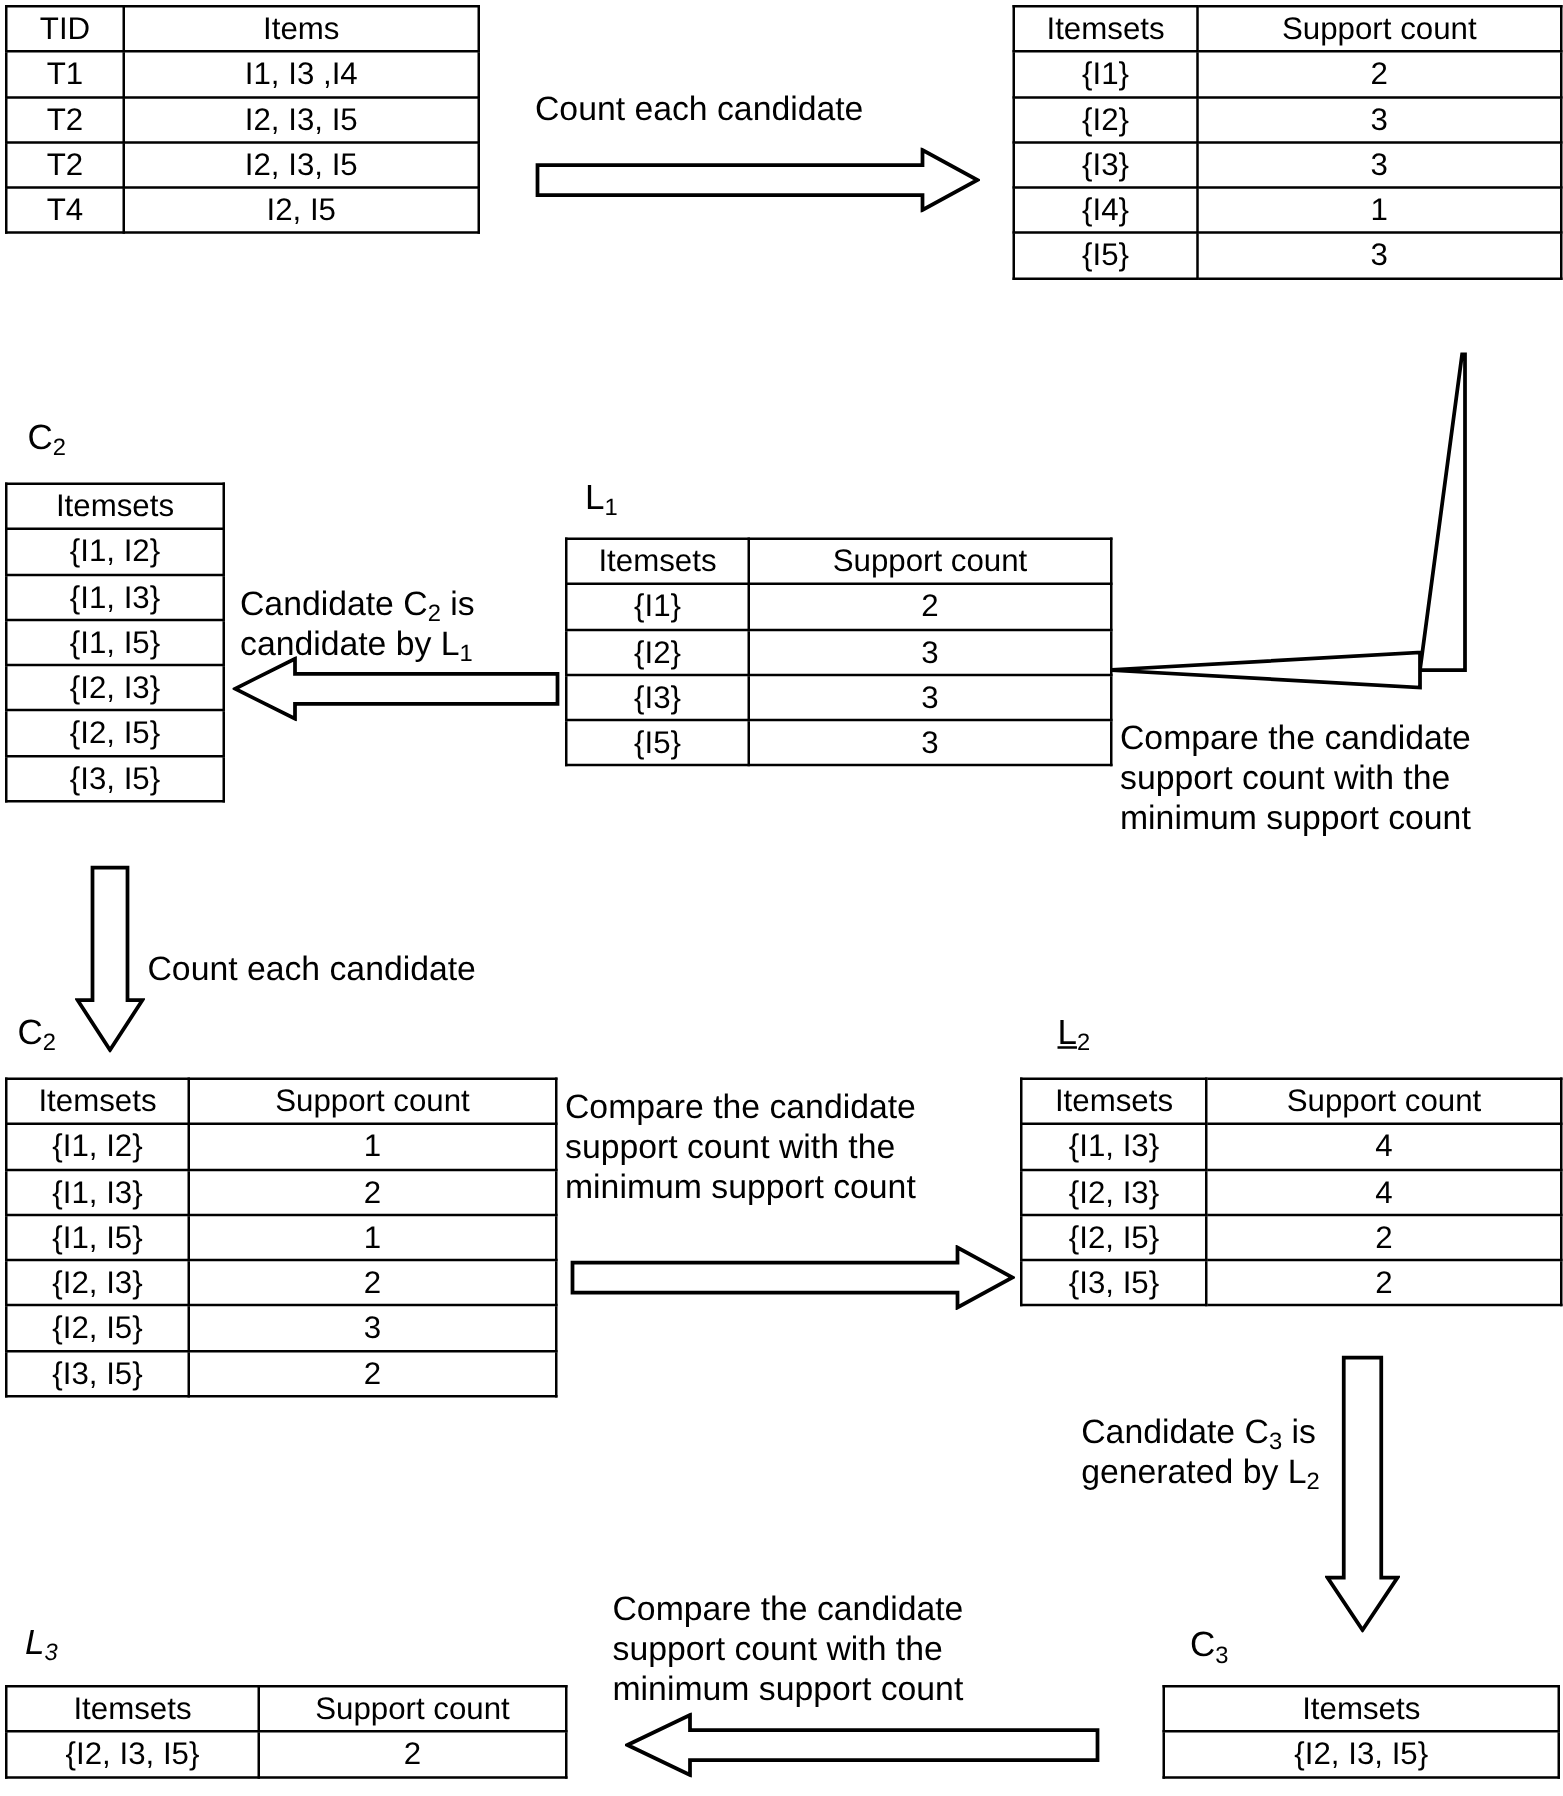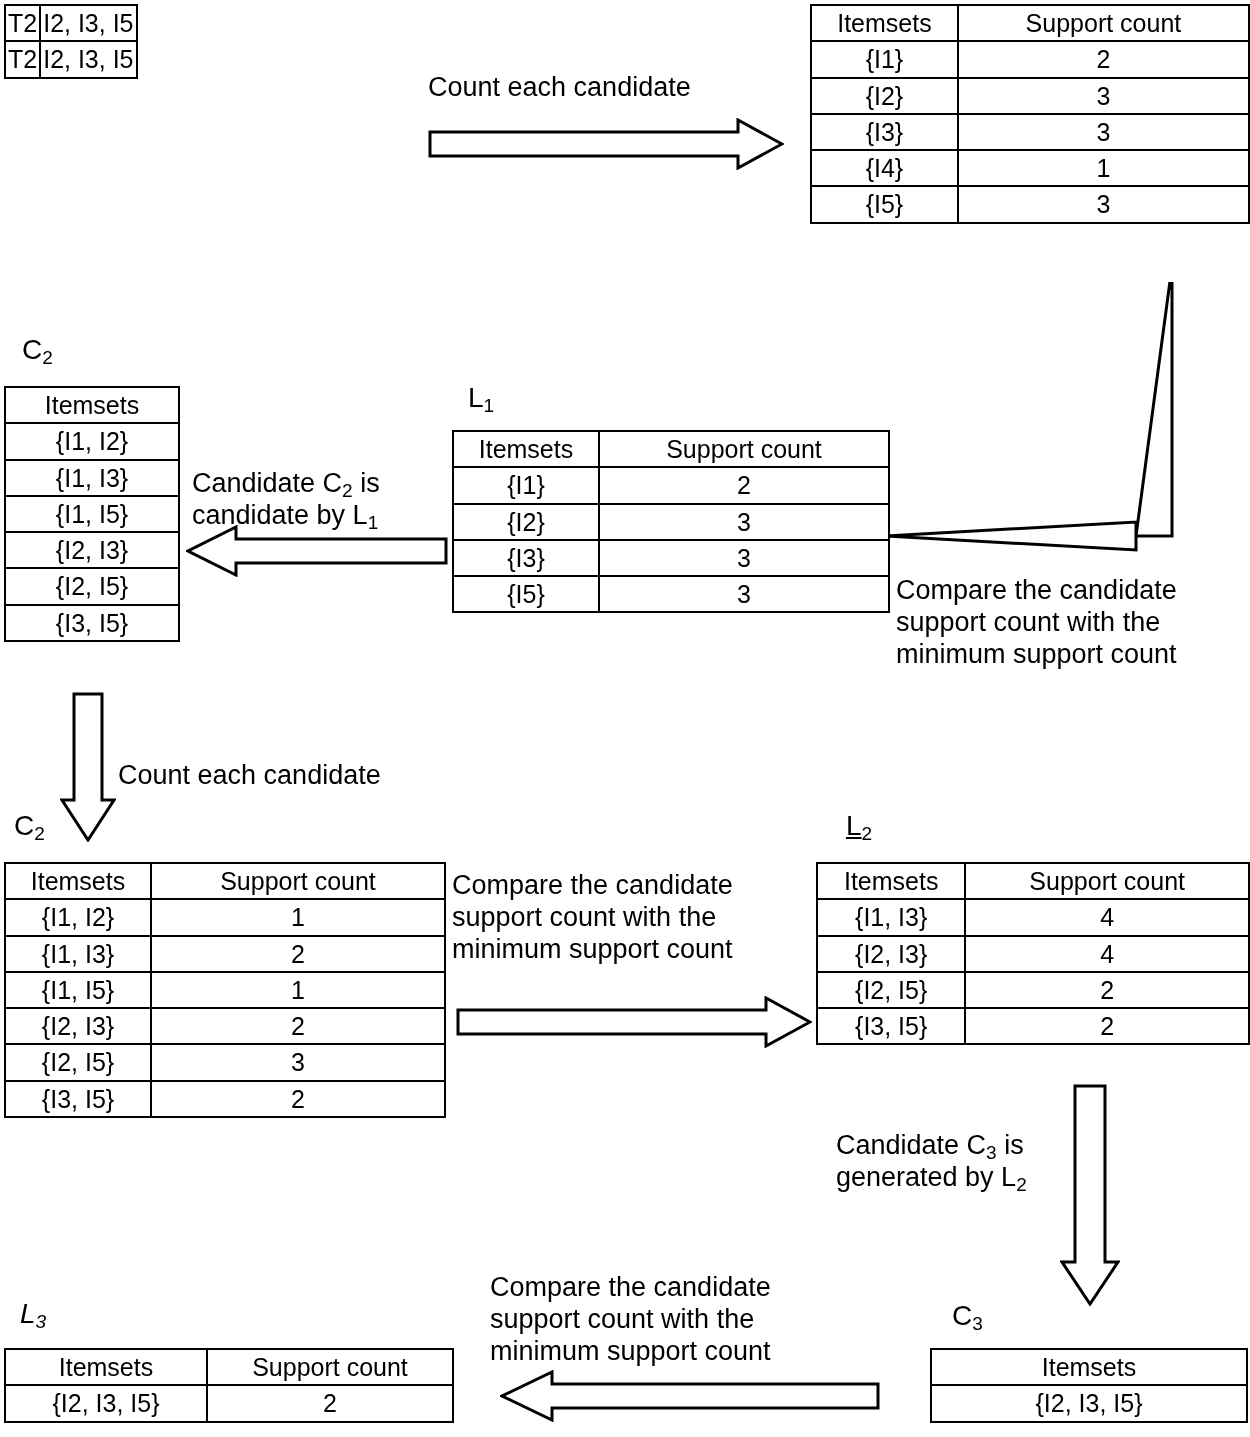--- a/index.html
+++ b/index.html
@@ -62,27 +62,39 @@
   .arrow svg {
     display: block;
   }
 </style>
 </head>
 <body>
 
 <div class="node" style="left:4px; top:4px;">
   <table class="dtable">
     <tbody>
+        <tr>
+      <td style="width:88px;">TID</td>
+      <td style="width:278px;">Items</td>
+    </tr>
+    <tr>
+      <td>T1</td>
+      <td>I1, I3 ,I4</td>
+    </tr>
     <tr>
       <td>T2</td>
       <td>I2, I3, I5</td>
     </tr>
     <tr>
       <td>T2</td>
       <td>I2, I3, I5</td>
+    </tr>
+    <tr>
+      <td>T4</td>
+      <td>I2, I5</td>
     </tr>
   </tbody>
     </table>
 </div>
 
 <div class="caption" style="left:428px; top:72px; width:340px;">Count each candidate</div>
 
 <div class="arrow" style="left:428px; top:118px;">
   <svg width="356" height="52" viewBox="0 0 356 52">
     <polygon points="2,14 310,14 310,2 354,26 310,50 310,38 2,38" fill="#ffffff" stroke="#000000" stroke-width="3"></polygon>
@@ -282,21 +294,21 @@
       <td>2</td>
     </tr>
     <tr>
       <td>{I3, I5}</td>
       <td>2</td>
     </tr>
   </tbody>
     </table>
 </div>
 
-<div class="caption" style="left:836px; top:1098px; width:260px;">
+<div class="caption" style="left:865px; top:1098px; width:260px;">
   <span>Candidate C</span><sub>3</sub><span> is
 generated by L</span><sub>2</sub>
 </div>
 
 <div class="arrow" style="left:1060px; top:1084px;">
   <svg width="60" height="222" viewBox="0 0 60 222">
     <polygon points="15,2 45,2 45,178 58,178 30,220 2,178 15,178" fill="#ffffff" stroke="#000000" stroke-width="3"></polygon>
   </svg>
 </div>
 

